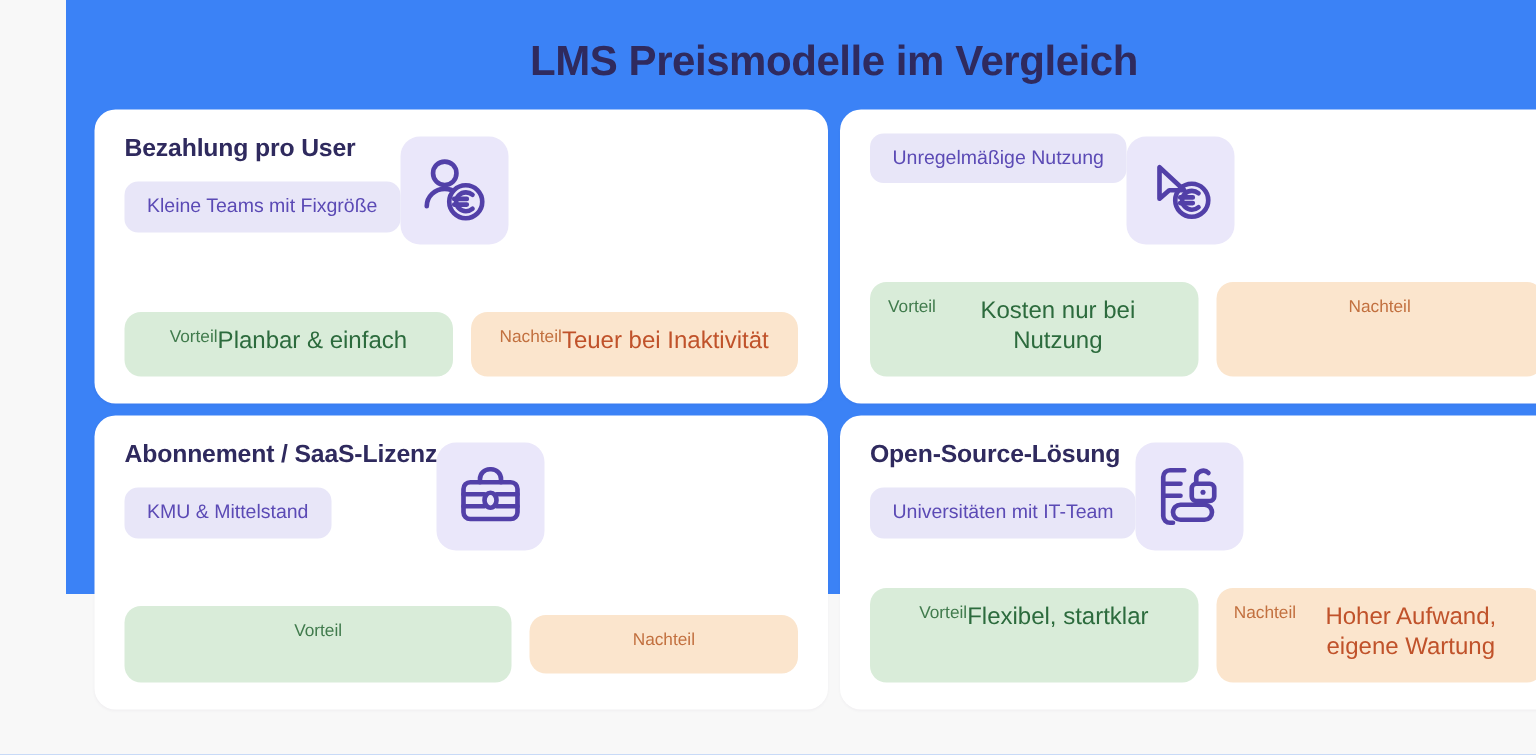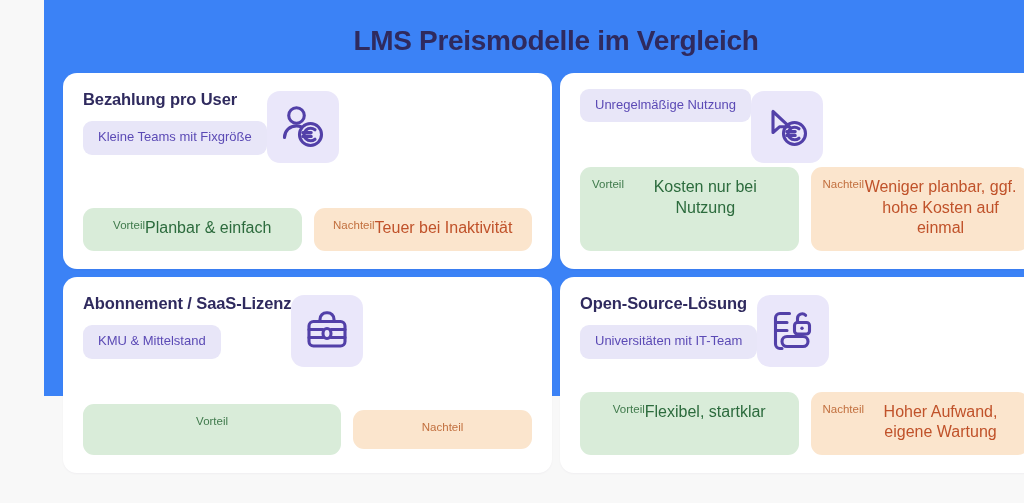--- a/index.html
+++ b/index.html
@@ -157,21 +157,20 @@
           </svg>
         </div>
       </div>
       <div class="pros-cons">
         <div class="pc-box pro">
           <div class="pc-label">Vorteil</div>
           <div class="pc-value">Kosten nur bei Nutzung</div>
         </div>
         <div class="pc-box con">
           <div class="pc-label">Nachteil</div>
-          <div class="pc-value">Weniger planbar, ggf. hohe Kosten auf einmal</div>
         </div>
       </div>
     </div>
 
     <div class="card wide-pro">
       <div class="card-head">
         <div class="head-text">
           <div class="card-title">Abonnement / SaaS-Lizenz</div>
           <div class="chip">KMU &amp; Mittelstand</div>
         </div>

